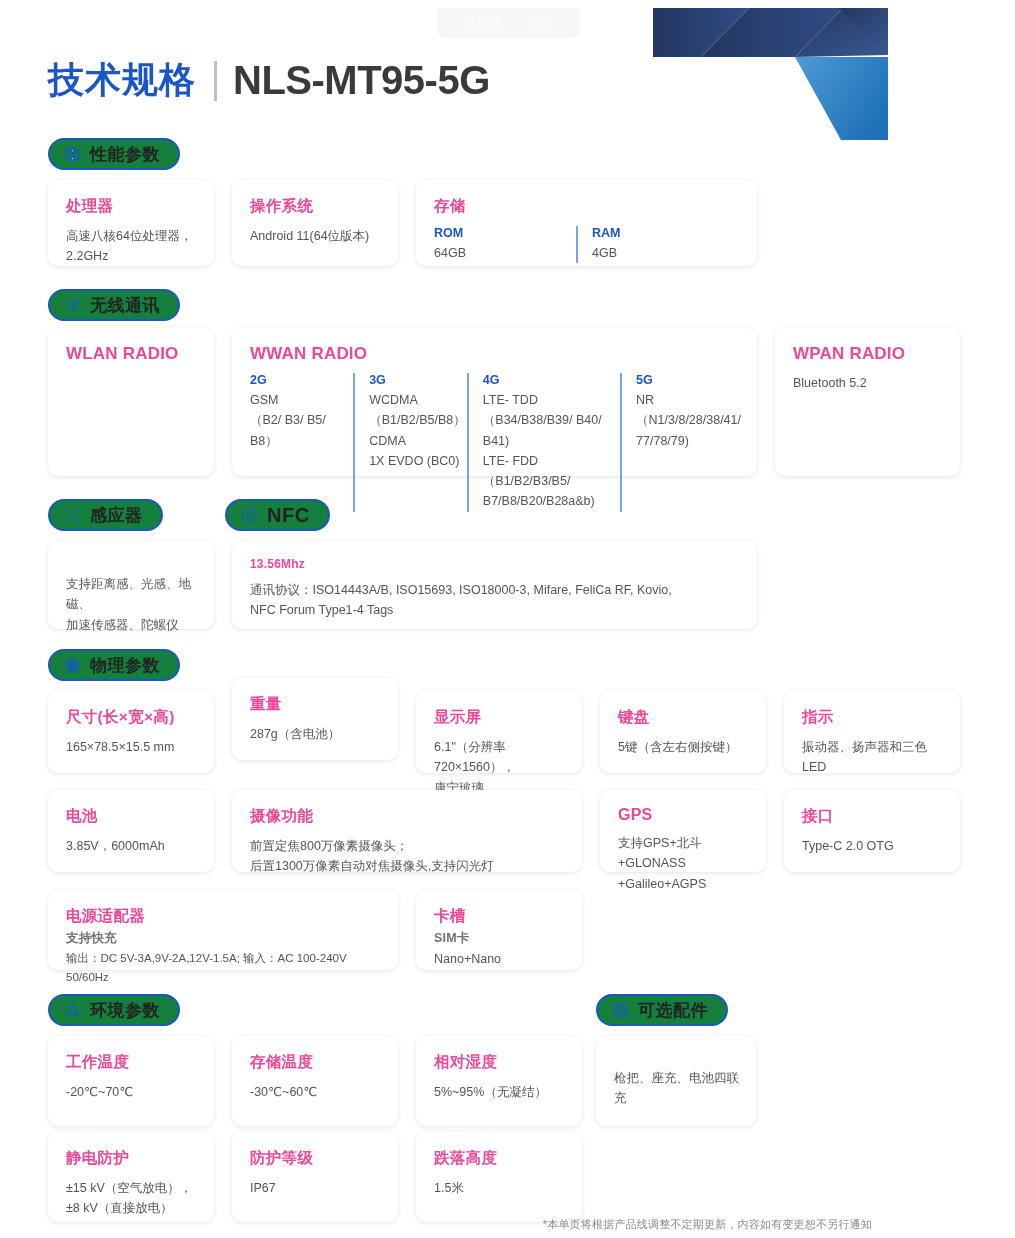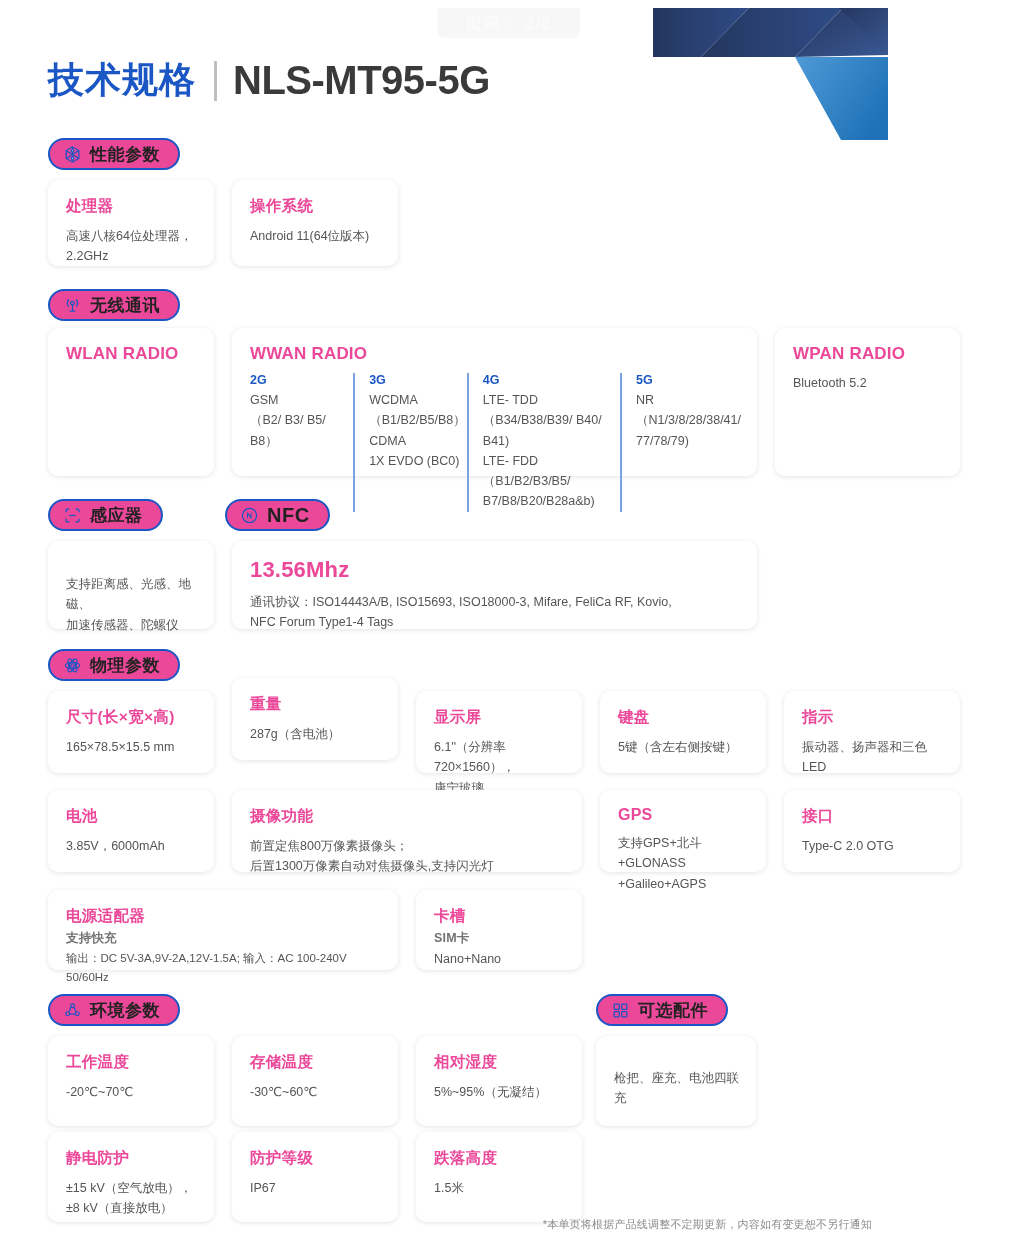--- a/index.html
+++ b/index.html
@@ -26,21 +26,21 @@
 
   
   .title-row { position:absolute; top:48px; left:48px; display:flex; align-items:center; }
   .title-cn { font-size:36px; font-weight:800; color:#1a56c4; letter-spacing:1px; }
   .title-sep { width:3px; height:40px; background:#bfbfbf; margin:0 16px 0 18px; }
   .title-en { font-size:40px; font-weight:800; color:#3a3a3a; letter-spacing:-0.5px; }
 
   
   .pill {
     position:absolute; height:32px; border:2px solid #1a56c4; border-radius:18px;
-    display:flex; align-items:center; padding:0 18px 0 13px; background:#ec4899;
+    display:flex; align-items:center; padding:0 18px 0 13px; background:#15803d;
   }
   .pill .ico { width:19px; height:19px; margin-right:8px; flex:0 0 auto; display:block; }
   .pill .ptxt { font-size:17px; font-weight:800; color:#222; letter-spacing:0.5px; white-space:nowrap; }
   .pill.en .ptxt { font-size:20px; }
 
   
   .card {
     position:absolute; background:#fff; border-radius:10px;
     box-shadow: 0 1px 5px rgba(0,0,0,0.11);
     padding:16px 16px 14px 18px;
@@ -112,20 +112,33 @@
     <div class="c-title">处理器</div>
     <div class="c-sub" style="white-space:pre-line;">高速八核64位处理器，
 2.2GHz</div>
   </div>
 
   <div class="card" style="left:232px; top:172px; width:166px; height:86px;">
     <div class="c-title">操作系统</div>
     <div class="c-sub">Android 11(64位版本)</div>
   </div>
 
+  <div class="card" style="left:416px; top:172px; width:341px; height:86px;">
+    <div class="c-title">存储</div>
+    <div class="cols">
+      <div class="col" style="width:142px;">
+        <div class="blue-lbl">ROM</div>
+        <div class="c-sub">64GB</div>
+      </div>
+      <div class="col">
+        <div class="blue-lbl">RAM</div>
+        <div class="c-sub">4GB</div>
+      </div>
+    </div>
+  </div>
 
   <div class="pill" style="left:48px; top:281px;">
     <svg class="ico" viewBox="0 0 24 24" fill="none" stroke="#1a56c4" stroke-width="1.6">
       <circle cx="12" cy="9" r="2.2"></circle>
         <path d="M7.5 13.5a6 6 0 0 1 0-9M16.5 4.5a6 6 0 0 1 0 9"></path>
       <path d="M12 11.2V19M8.5 19h7"></path>
     </svg>
     <span class="ptxt">无线通讯</span>
   </div>
 
@@ -184,21 +197,21 @@
     </svg>
     <span class="ptxt">NFC</span>
   </div>
 
   <div class="card" style="left:48px; top:533px; width:166px; height:88px; padding-top:33px;">
     <div class="c-sub" style="white-space:pre-line;">支持距离感、光感、地磁、
 加速传感器、陀螺仪</div>
   </div>
 
   <div class="card" style="left:232px; top:533px; width:525px; height:88px;">
-    <div class="c-title en" style="font-size:22px;">13.56Mhz</div>
+    <div class="c-title en" style="font-size:12px;">13.56Mhz</div>
     <div class="c-sub" style="white-space:pre-line;">通讯协议：ISO14443A/B, ISO15693, ISO18000-3, Mifare, FeliCa RF,  Kovio,
 NFC Forum Type1-4 Tags</div>
   </div>
 
   <div class="pill" style="left:48px; top:641px;">
     <svg class="ico" viewBox="0 0 24 24" fill="none" stroke="#1a56c4" stroke-width="1.5">
       <circle cx="12" cy="12" r="2.2"></circle>
       <ellipse cx="12" cy="12" rx="9" ry="4"></ellipse>
       <ellipse cx="12" cy="12" rx="9" ry="4" transform="rotate(60 12 12)"></ellipse>
       <ellipse cx="12" cy="12" rx="9" ry="4" transform="rotate(120 12 12)"></ellipse>

